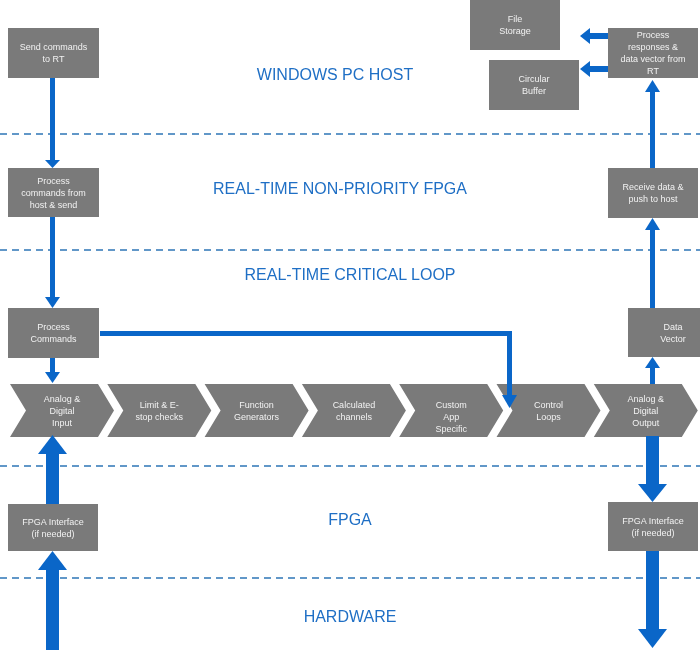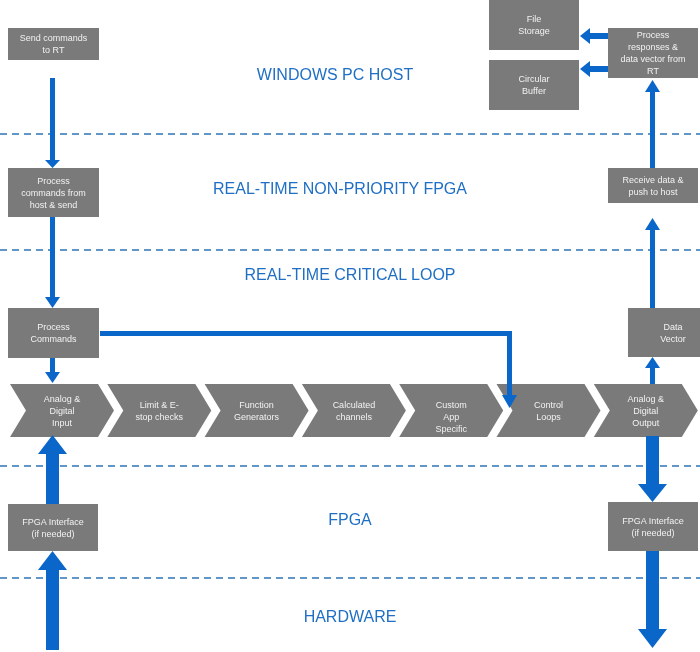--- a/index.html
+++ b/index.html
@@ -77,39 +77,39 @@
     <polygon points="590,61 590,77 580,69"></polygon>
   </g>
 </svg>
 
 <div class="zone-title" style="left:190px; top:66px; width:290px;">WINDOWS PC HOST</div>
 <div class="zone-title" style="left:150px; top:180px; width:380px;">REAL-TIME NON-PRIORITY FPGA</div>
 <div class="zone-title" style="left:190px; top:266px; width:320px;">REAL-TIME CRITICAL LOOP</div>
 <div class="zone-title" style="left:250px; top:511px; width:200px;">FPGA</div>
 <div class="zone-title" style="left:250px; top:608px; width:200px;">HARDWARE</div>
 
-<div class="box" style="left:8px; top:28px; width:91px; height:32px;">Send commands
+<div class="box" style="left:8px; top:28px; width:91px; height:50px;">Send commands
 to RT</div>
 <div class="box" style="left:8px; top:168px; width:91px; height:49px;">Process
 commands from
 host &amp; send</div>
 <div class="box" style="left:8px; top:308px; width:91px; height:50px;">Process
 Commands</div>
 <div class="box" style="left:8px; top:504px; width:90px; height:47px;">FPGA Interface
 (if needed)</div>
 
-<div class="box" style="left:489px; top:0px; width:90px; height:50px;">File
+<div class="box" style="left:470px; top:0px; width:90px; height:50px;">File
 Storage</div>
 <div class="box" style="left:489px; top:60px; width:90px; height:50px;">Circular
 Buffer</div>
 <div class="box" style="left:608px; top:28px; width:90px; height:50px;">Process
 responses &amp;
 data vector from
 RT</div>
-<div class="box" style="left:608px; top:168px; width:90px; height:35px;">Receive data &amp;
+<div class="box" style="left:608px; top:168px; width:90px; height:50px;">Receive data &amp;
 push to host</div>
 <div class="box" style="left:628px; top:308px; width:90px; height:49px;">Data
 Vector</div>
 <div class="box" style="left:608px; top:502px; width:90px; height:49px;">FPGA Interface
 (if needed)</div>
 
 <div id="chev-labels">
     <div class="chev-label" style="left: 26px; top: 384px; width: 72px; height: 53px;">Analog &amp;
 Digital
 Input</div>

